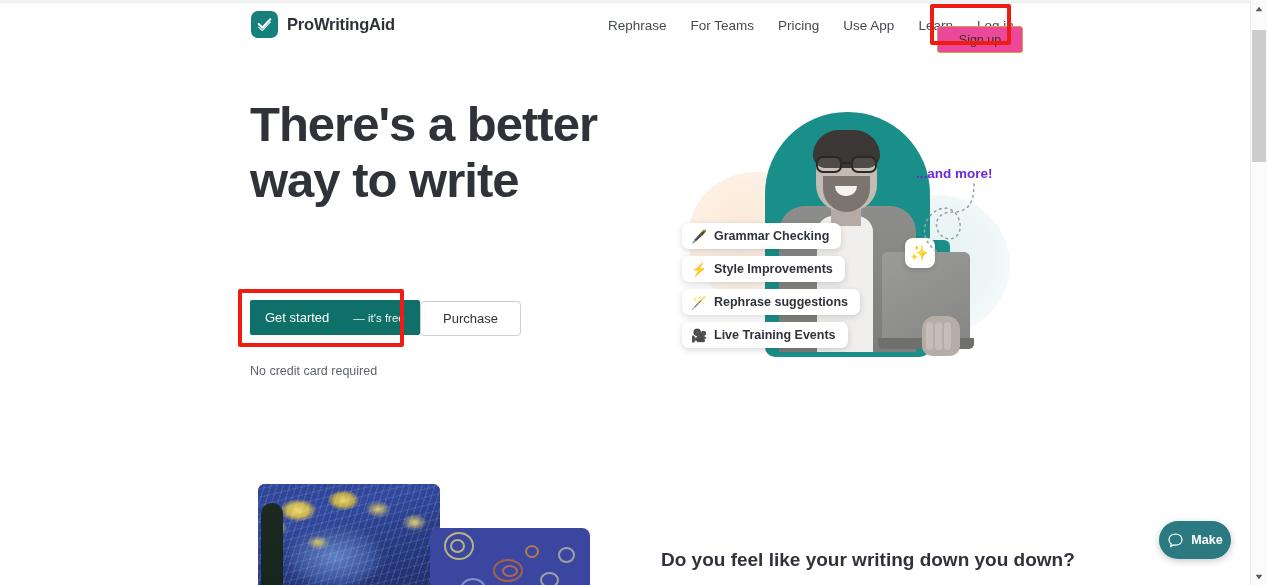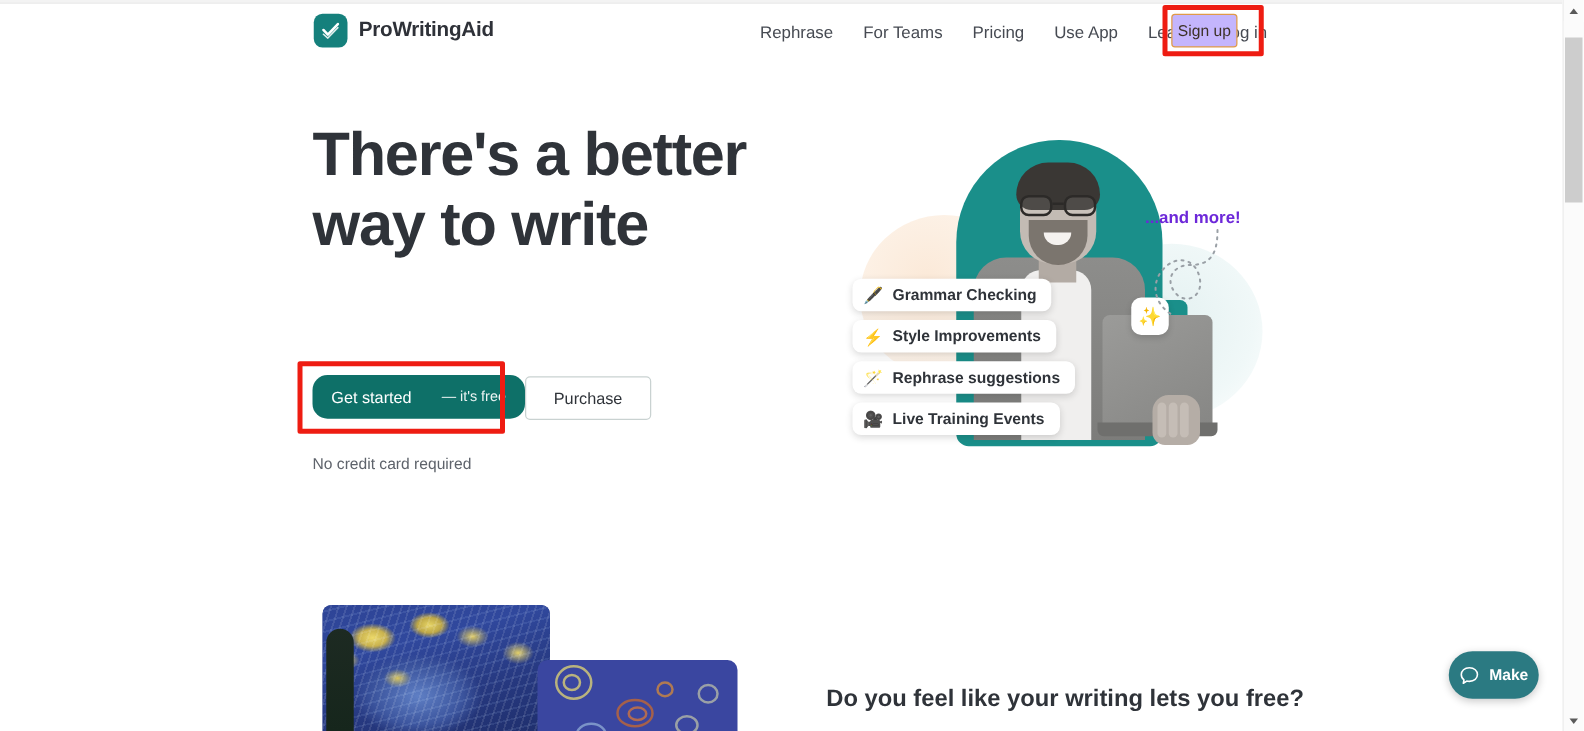--- a/index.html
+++ b/index.html
@@ -101,23 +101,23 @@
   }
   .signup-highlight {
     position: absolute;
     inset: 0;
     border: 4px solid #ee1c12;
     border-radius: 2px;
     pointer-events: none;
   }
   .signup-button {
     position: absolute;
-    left: 7px; top: 7px;
-    width: 53px; height: 27px;
-    background: #c4b5fd;
+    left: 7px; top: 22px;
+    width: 86px; height: 27px;
+    background: #ec4899;
     border: 1px solid #e09a48;
     border-radius: 3px;
     color: #3c3126;
     font-size: 12.5px;
     font-family: "Liberation Sans", sans-serif;
     cursor: pointer;
     display: flex; align-items: center; justify-content: center;
     white-space: nowrap;
   }
 
@@ -165,21 +165,21 @@
     border-radius: 2px;
     pointer-events: none;
   }
   .btn-getstarted {
     position: absolute;
     left: 12px; top: 11px;
     height: 35px;
     padding: 0 15px;
     background: #0e7068;
     border: none;
-    border-radius: 12px;
+    border-radius: 2px;
     color: #ffffff;
     font-size: 13px;
     font-family: "Liberation Sans", sans-serif;
     cursor: pointer;
     display: flex; align-items: center;
     white-space: nowrap;
   }
   .btn-getstarted .free-note {
     font-size: 11.5px;
     margin-left: 24px;
@@ -666,21 +666,21 @@
       <span class="doodle" style="left:14px;  top:4px;  width:30px; height:28px; border:2px solid #b9b37e;"></span>
       <span class="doodle" style="left:20px;  top:11px; width:15px; height:14px; border:2px solid #b9b37e;"></span>
       <span class="doodle" style="left:95px;  top:17px; width:14px; height:13px; border:2px solid #b07a52;"></span>
       <span class="doodle" style="left:128px; top:19px; width:17px; height:16px; border:2px solid #9aa0a6;"></span>
       <span class="doodle" style="left:63px;  top:31px; width:30px; height:23px; border:2.5px solid #a5604a;"></span>
       <span class="doodle" style="left:72px;  top:37px; width:16px; height:12px; border:2px solid #b06a52;"></span>
       <span class="doodle" style="left:110px; top:44px; width:19px; height:16px; border:2px solid #9aa0a6;"></span>
       <span class="doodle" style="left:30px;  top:50px; width:26px; height:22px; border:2px solid #7b93c8;"></span>
     </div>
 
-    <div class="lower-heading">Do you feel like your writing lets you free?</div>
+    <div class="lower-heading">Do you feel like your writing down you down?</div>
 
     <div class="help-widget">
       <svg width="17" height="17" viewBox="0 0 20 20">
         <path d="M10 2.6 C14.6 2.6 17.6 5.4 17.6 9 C17.6 12.6 14.6 15.4 10 15.4 C9.1 15.4 8.3 15.3 7.5 15.1 L4.3 17.2 L4.9 14.1 C3.3 12.9 2.4 11.1 2.4 9 C2.4 5.4 5.4 2.6 10 2.6 Z" fill="none" stroke="#ffffff" stroke-width="1.5" stroke-linejoin="round"></path>
       </svg>
       <span class="help-label">Make</span>
     </div>
 
   </div>
 

